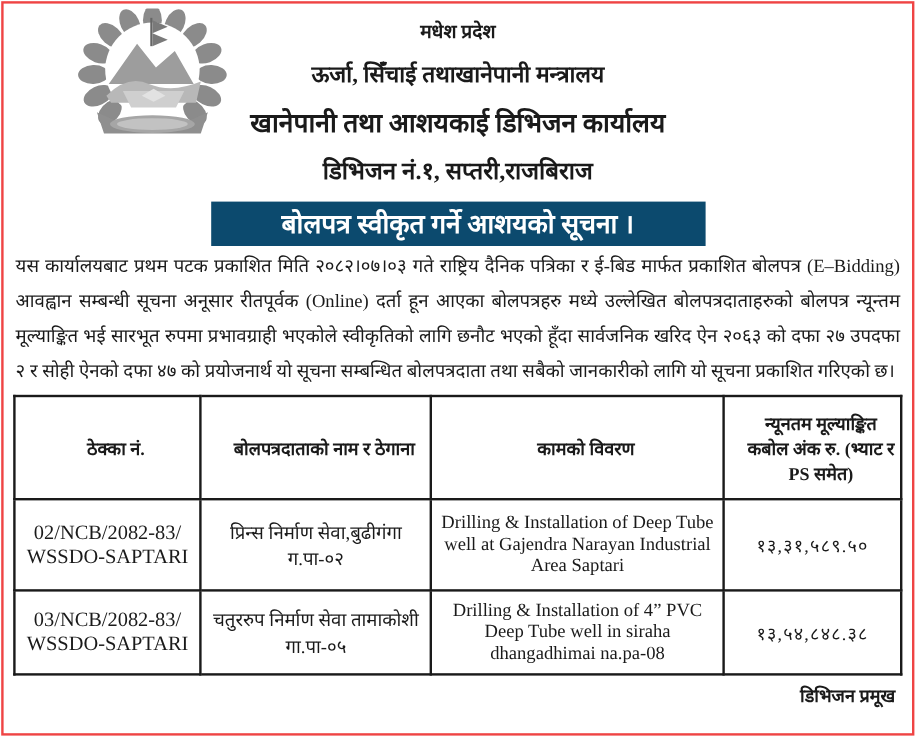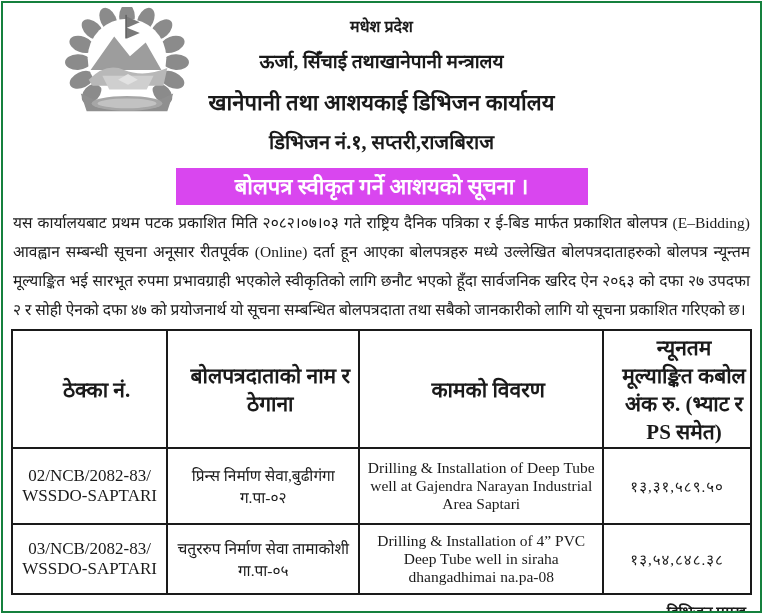--- a/index.html
+++ b/index.html
@@ -3,44 +3,44 @@
 <meta charset="utf-8">
 <style>
   html,body{margin:0;padding:0;background:#ffffff;}
   body{
     width:765px;height:616px;position:relative;
     font-family:"Liberation Serif","DejaVu Serif",serif;
     color:#1a1a1a;
   }
   .doc{
     position:absolute;left:1px;top:1px;width:757px;height:608px;
-    border:2px solid #15803d;background:#ffffff;overflow:hidden;
+    border:2px solid #ef4444;background:#ffffff;overflow:hidden;
   }
   .header{position:relative;text-align:center;padding-top:8px;}
   .logo{position:absolute;left:60px;top:4px;width:128px;height:120px;}
   .h-province{font-size:16px;font-weight:bold;margin:4px 0 0 0;}
   .h-ministry{font-size:19px;font-weight:bold;margin:11px 0 0 0;}
   .h-office{font-size:22px;font-weight:bold;margin:12px 0 0 0;}
   .h-division{font-size:20px;font-weight:bold;margin:12px 0 0 0;}
   .banner{
     display:block;margin:13px auto 0 auto;width:412px;height:37px;line-height:37px;
-    background:#d946ef;color:#ffffff;font-size:22px;font-weight:bold;text-align:center;
+    background:#0c4a6e;color:#ffffff;font-size:22px;font-weight:bold;text-align:center;
   }
   .pubdate{font-size:16px;font-weight:bold;margin-top:8px;text-align:center;}
   .body-text{
     padding:3px 10px 0 10px;font-size:15.5px;line-height:29px;
     text-align:justify;text-justify:inter-word;
   }
   table.tender{
     border-collapse:collapse;margin:5px 8px 0 8px;width:741px;table-layout:fixed;
   }
   table.tender th, table.tender td{
     border:2px solid #1a1a1a;text-align:center;vertical-align:middle;padding:2px 4px;
   }
-  table.tender th{font-size:21px;font-weight:bold;height:80px;padding-left:18px;}
+  table.tender th{font-size:15px;font-weight:bold;height:80px;padding-left:18px;}
   .col-contract{width:21%;}
   .col-bidder{width:26%;}
   .col-work{width:33%;}
   .col-amount{width:20%;}
   td.contract{font-size:17px;height:70px;}
   td.bidder{font-size:15.5px;}
   td.work{font-size:15.5px;}
   td.amount{font-size:15px;letter-spacing:1px;margin-top:20px;}
   tr.row2 td{height:64px;}
   .sig{

